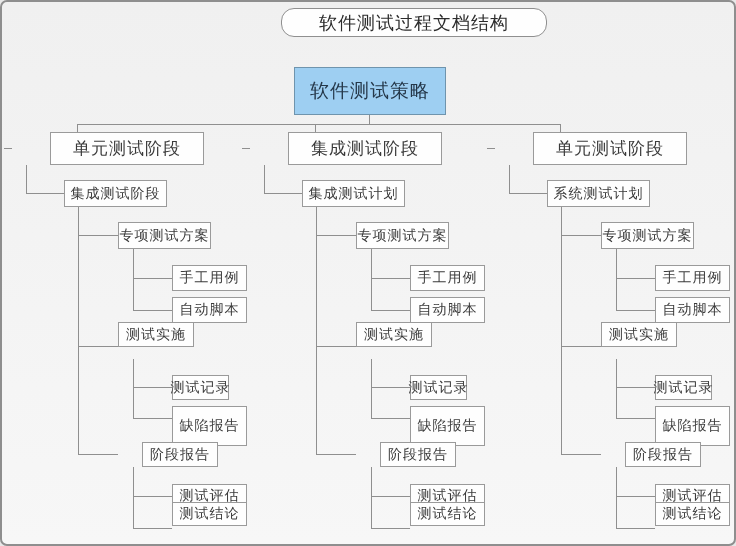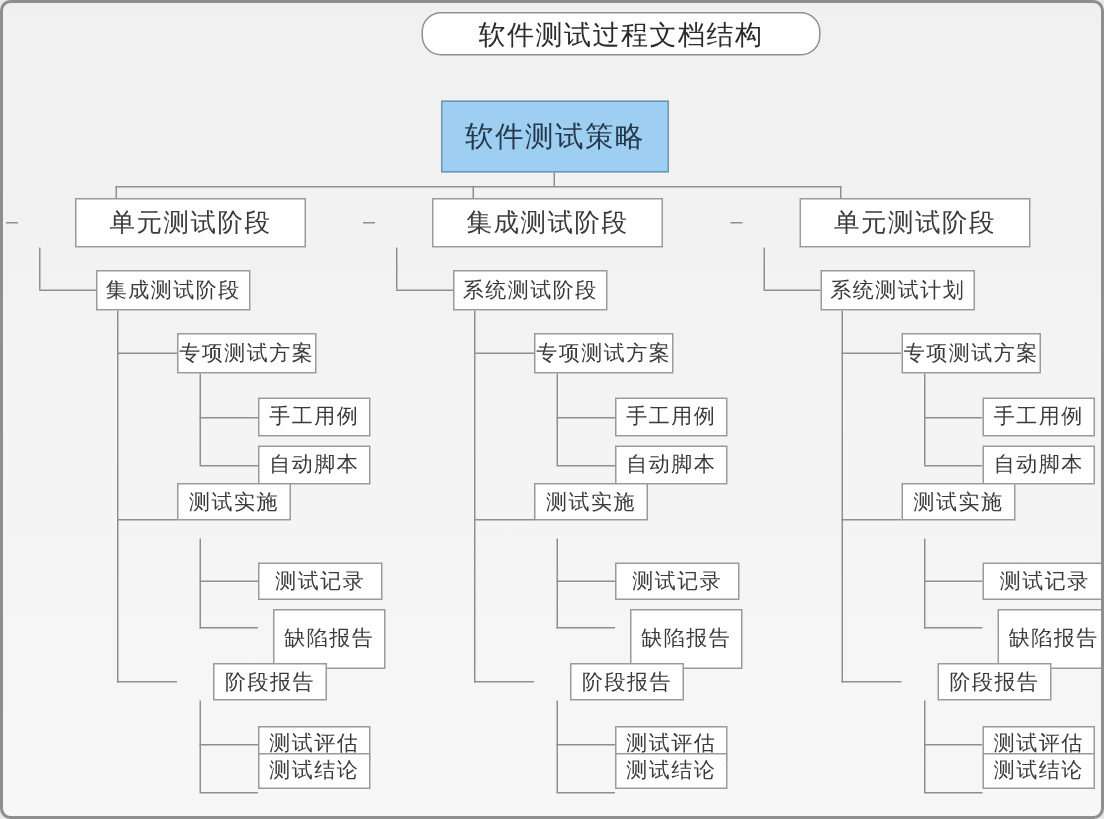--- a/index.html
+++ b/index.html
@@ -45,22 +45,22 @@
   
   .col{position:absolute;left:0;top:0;width:100%;height:100%;pointer-events:none;}
   .col *{pointer-events:auto;}
   .phase   {left:var(--bx);top:130px;width:154px;height:33px;font-size:17px;margin-left:38px;}
   .plan    {left:calc(var(--bx) + 52px);top:178px;width:103px;height:27px;}
   .g0      {left:calc(var(--bx) + 106px);top:220px;width:93px;height:27px;}
   .g1      {left:calc(var(--bx) + 106px);top:320px;width:76px;height:25px;}
   .g2      {left:calc(var(--bx) + 106px);top:440px;width:76px;height:25px;margin-left:24px;}
   .c00     {left:calc(var(--bx) + 160px);top:263px;width:75px;height:26px;}
   .c01     {left:calc(var(--bx) + 160px);top:295px;width:75px;height:26px;}
-  .c10     {left:calc(var(--bx) + 160px);top:373px;width:83px;height:25px;}
-  .c11     {left:calc(var(--bx) + 160px);top:404px;width:75px;height:40px;margin-left:10px;}
+  .c10     {left:calc(var(--bx) + 160px);top:373px;width:57px;height:25px;}
+  .c11     {left:calc(var(--bx) + 160px);top:404px;width:75px;height:40px;}
   .c20     {left:calc(var(--bx) + 160px);top:482px;width:75px;height:24px;}
   .c21     {left:calc(var(--bx) + 160px);top:500px;width:75px;height:24px;}
 
   .drop-rail{left:calc(var(--bx) + 65px);top:122px;height:8px;}
   .stub-l  {left:calc(var(--bx) - 8px);top:146px;width:8px;}
   .stub-r  {left:calc(var(--bx) + 130px);top:146px;width:8px;}
   .elb-v   {left:calc(var(--bx) + 14px);top:163px;height:28px;}
   .elb-h   {left:calc(var(--bx) + 14px);top:191px;width:38px;}
   .trunk1  {left:calc(var(--bx) + 66px);top:205px;height:248px;}
   .s-g0    {left:calc(var(--bx) + 66px);top:233px;width:40px;}
@@ -120,21 +120,21 @@
     <div class="node c21">测试结论</div>
   </div>
 
   <div class="col" style="--bx:248px">
     <div class="ln v drop-rail"></div>
     <div class="ln h stub-l"></div>
     <div class="ln h stub-r"></div>
     <div class="node phase">集成测试阶段</div>
     <div class="ln v elb-v"></div>
     <div class="ln h elb-h"></div>
-    <div class="node plan">系统测试阶段</div>
+    <div class="node plan">集成测试计划</div>
     <div class="ln v trunk1"></div>
     <div class="ln h s-g0"></div>
     <div class="node g0">专项测试方案</div>
     <div class="ln v trunk-g0"></div>
     <div class="ln h s-c00"></div>
     <div class="node c00">手工用例</div>
     <div class="ln h s-c01"></div>
     <div class="node c01">自动脚本</div>
     <div class="ln h s-g1"></div>
     <div class="node g1">测试实施</div>

